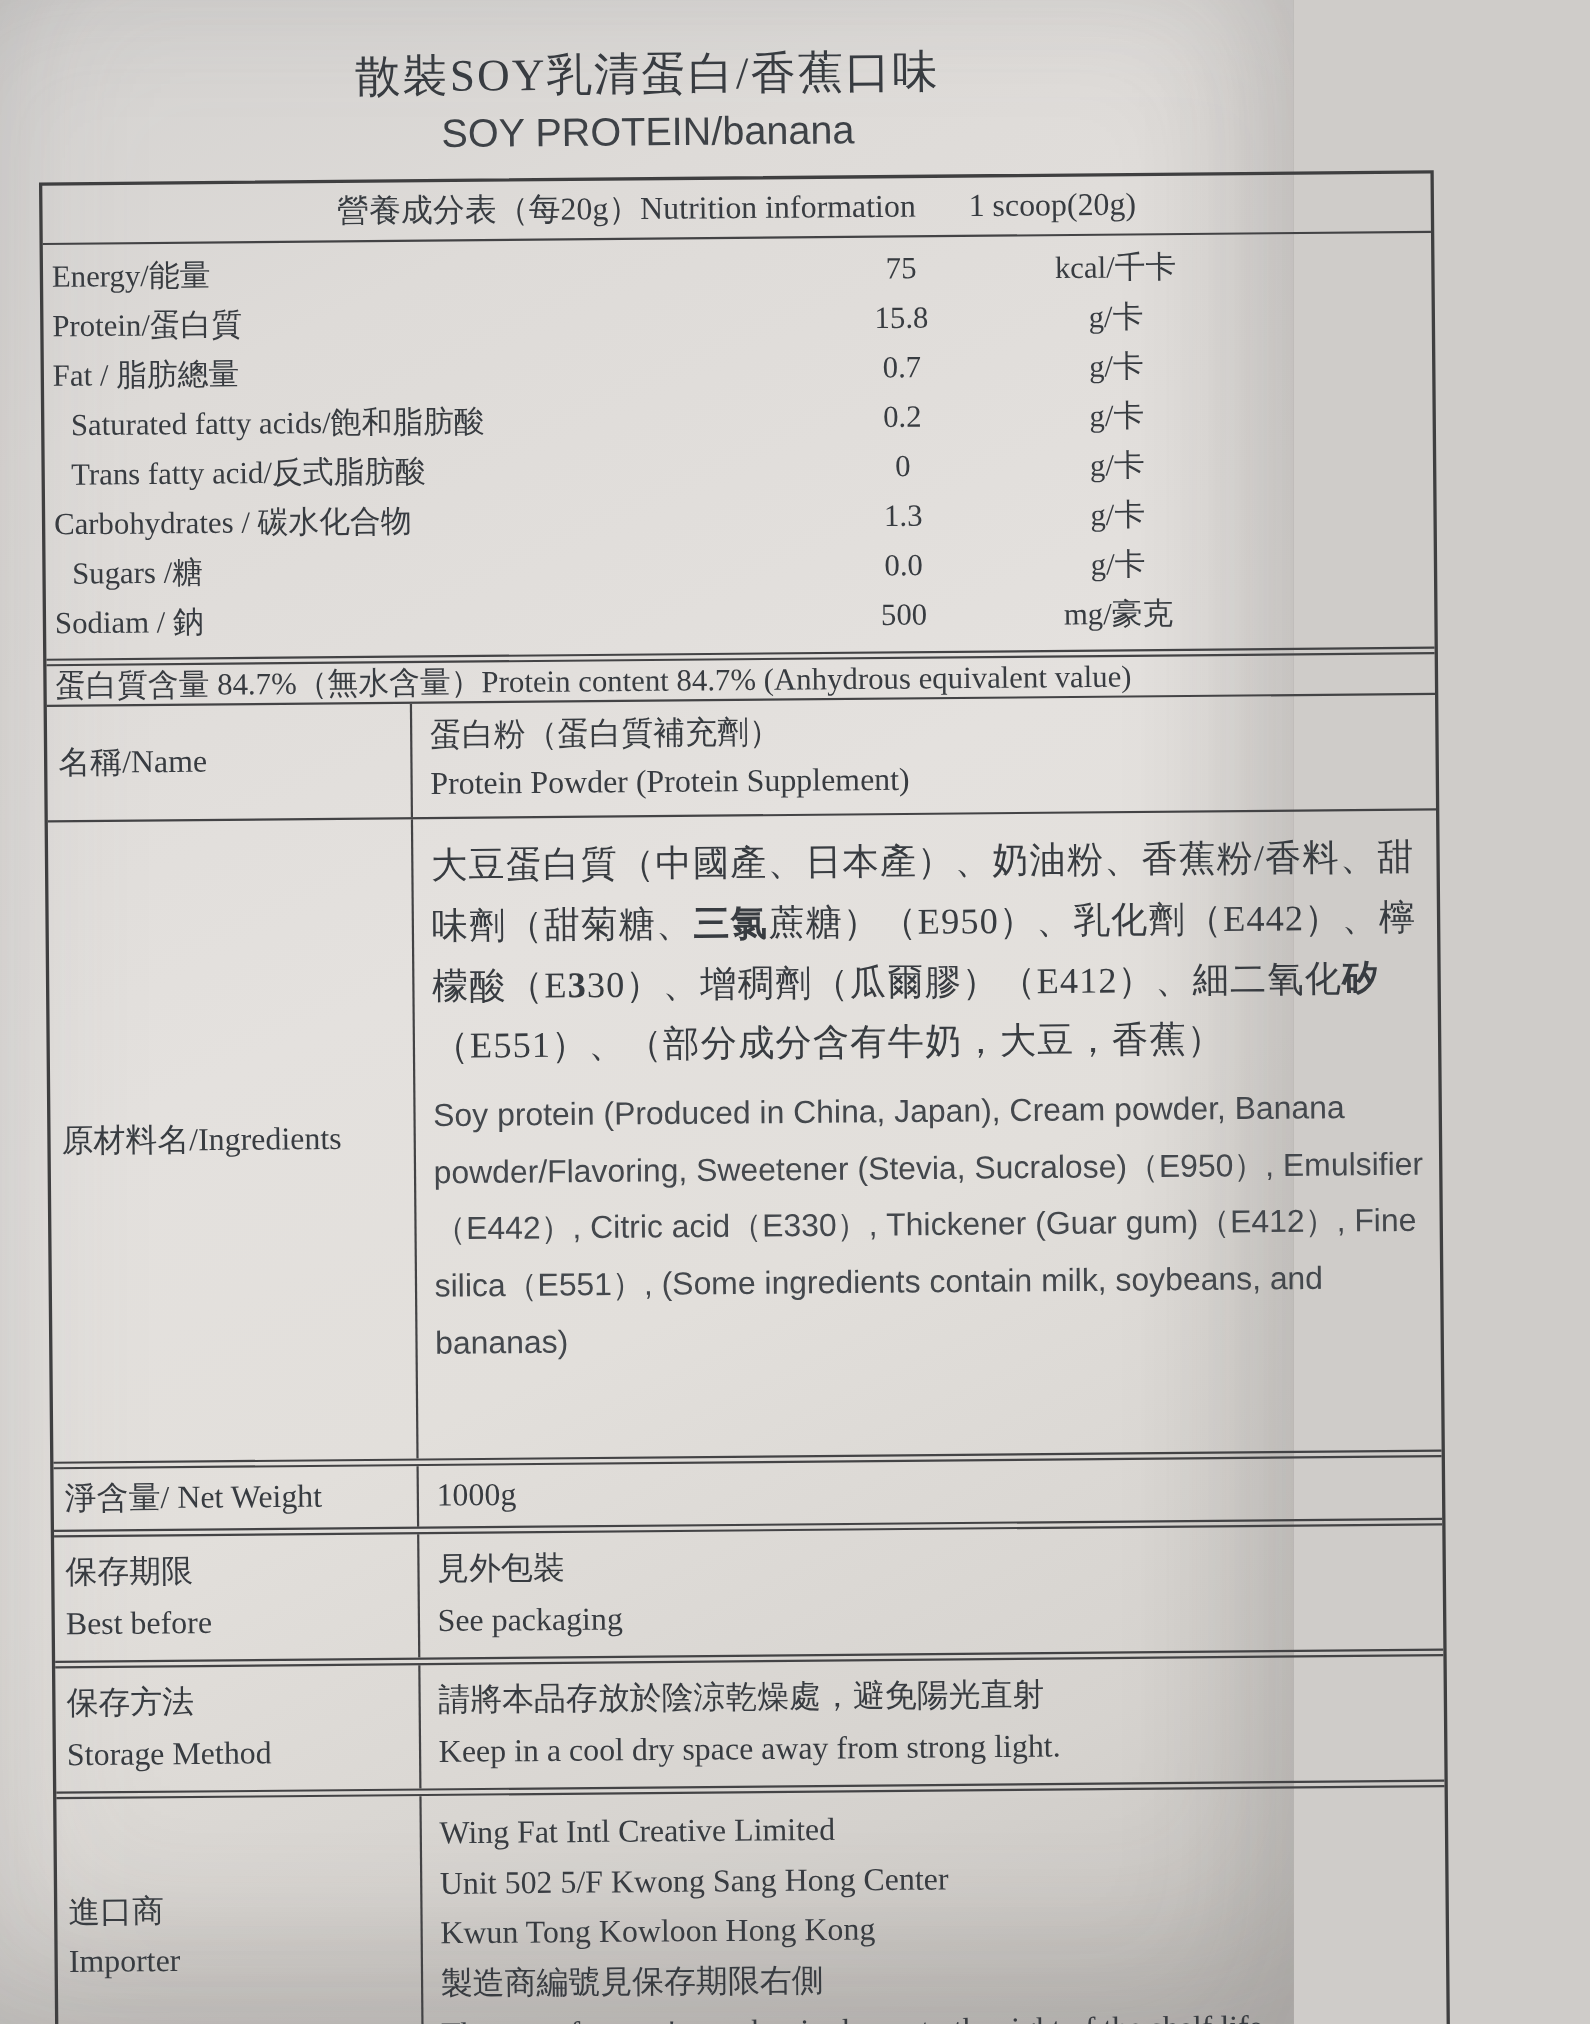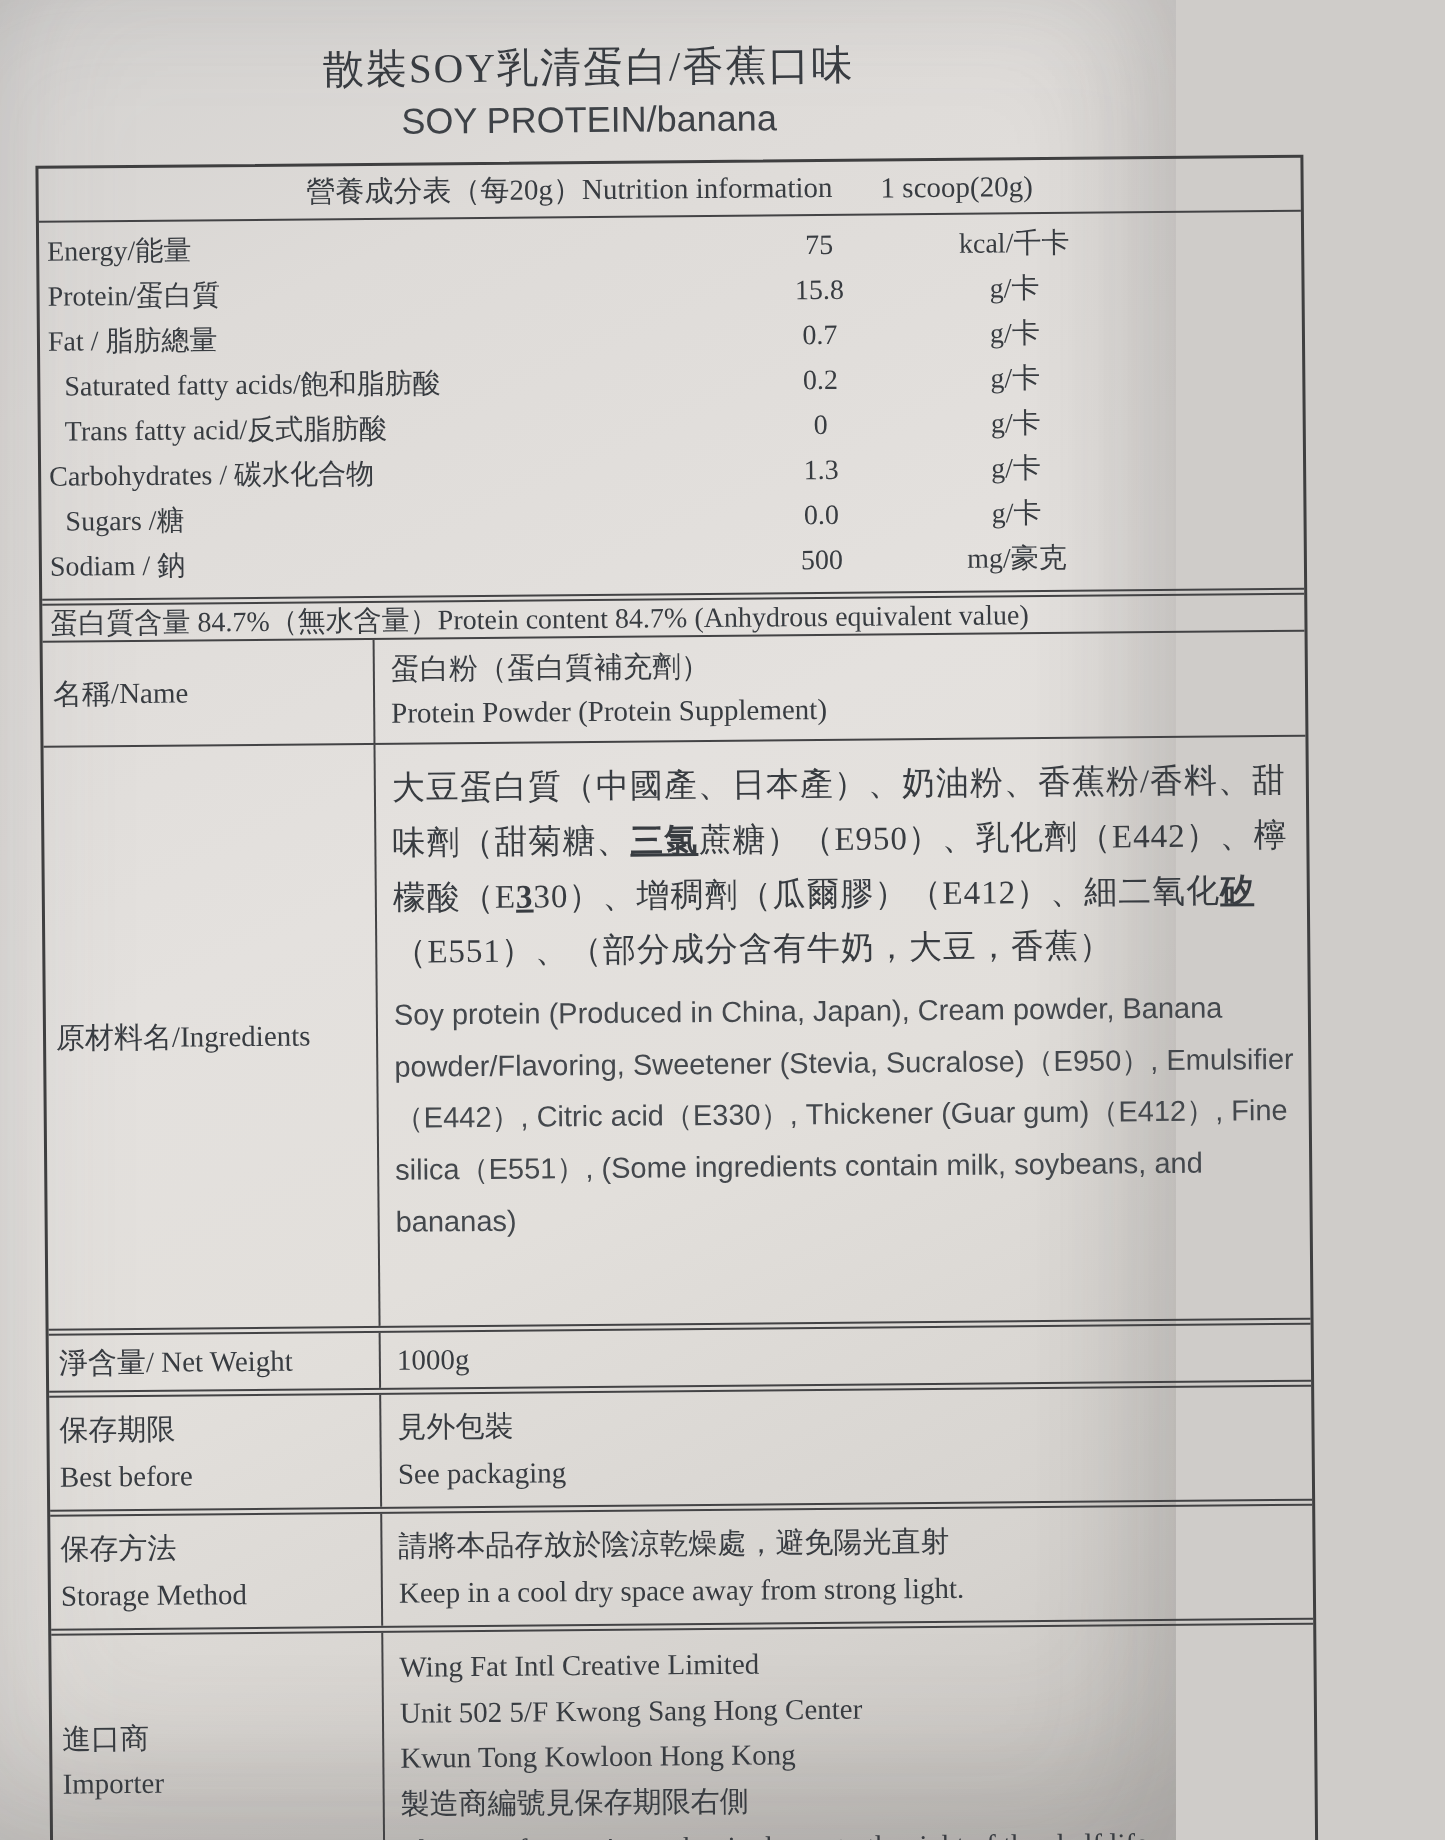--- a/index.html
+++ b/index.html
@@ -61,21 +61,21 @@
     font-size:29px; line-height:1.55;
     display:flex; flex-direction:column; justify-content:center;
   }
   .d-value { flex:1; padding:8px 10px 8px 16px; font-size:29px; line-height:1.55;
              display:flex; flex-direction:column; justify-content:center; }
 
   .name-row .d-value { line-height:1.5; }
 
   .ing-row .d-value { justify-content:flex-start; padding-top:16px; padding-bottom:78px; }
   .ing-zh { font-size:33px; line-height:1.66; letter-spacing:1px; }
-  .ing-zh .b { font-weight:bold;text-decoration:underline; }
+  .ing-zh .b { font-weight:bold; }
   .ing-en {
     font-family:"Liberation Sans","DejaVu Sans",sans-serif;
     font-size:29px; line-height:1.78; color:#44484d; margin-top:10px;
   }
   .net-row { height:62px; }
   .bb-row, .st-row { min-height:104px; }
   .imp-row .d-value { line-height:1.58; padding-top:12px; padding-bottom:12px; }
   .small-gap { margin-top:2px; }
 </style>
 </head>

